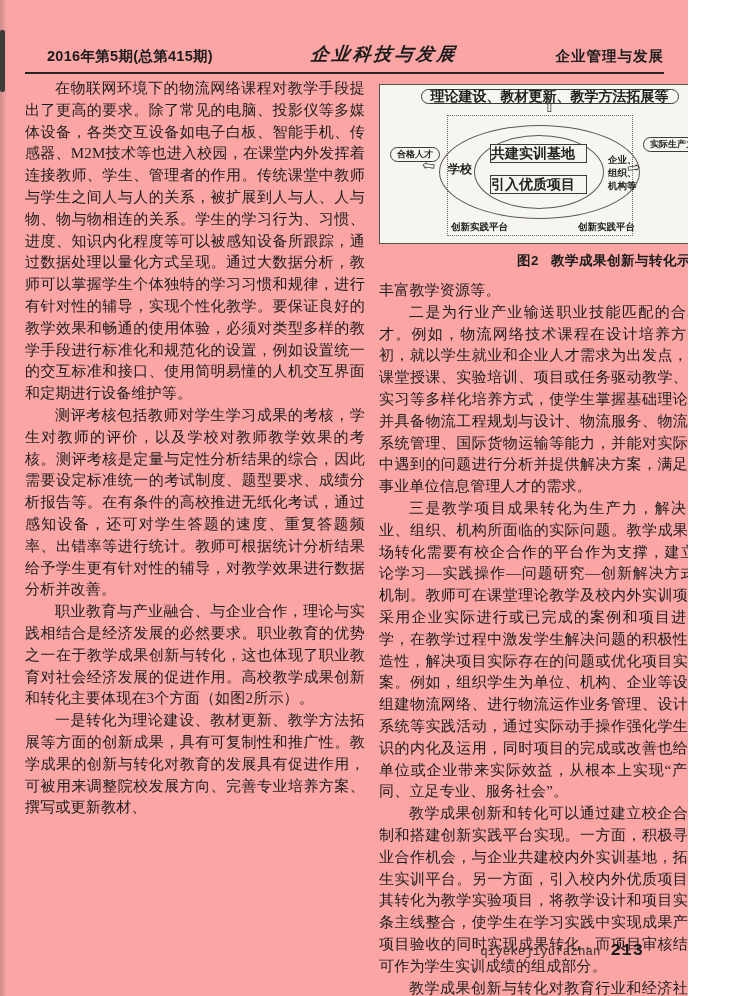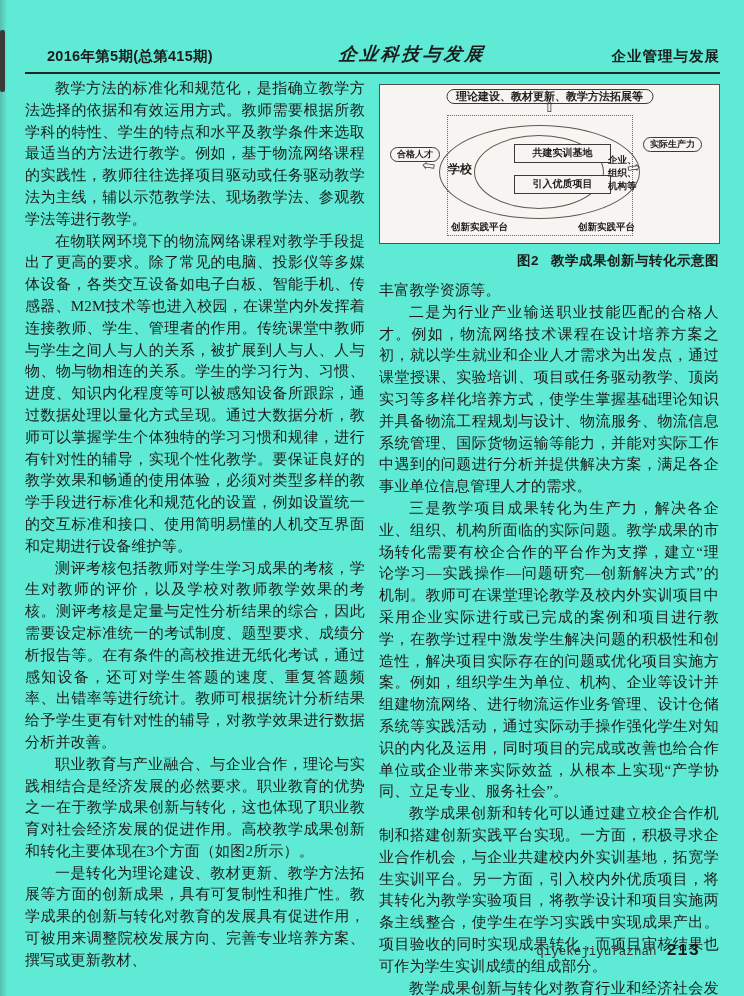--- a/index.html
+++ b/index.html
@@ -1,19 +1,19 @@
 <!DOCTYPE html>
 <html lang="zh"><head>
 <meta charset="utf-8">
 <style>
   html,body{margin:0;padding:0;}
   .page{
     position:relative;
-    width:744px;height:996px;
-    background:#5eead4;
+    width:688px;height:996px;
+    background:#fca5a5;
     font-family:"Liberation Serif","DejaVu Serif",serif;
     color:#1c1c1c;
     overflow:hidden;
   }
   
   .scan-edge{position:absolute;left:0;top:0;width:7px;height:996px;
     background:linear-gradient(to right,rgba(60,60,55,.25),rgba(60,60,55,0));}
   .scan-mark{position:absolute;left:0;top:30px;width:5px;height:62px;background:#3a3a36;border-radius:2px;}
 
   
@@ -36,31 +36,31 @@
   .para.no-indent{text-indent:0;}
   .sec-heading{font-family:"Liberation Sans","DejaVu Sans",sans-serif;
     font-weight:bold;font-size:19px;margin:10px 0 14px 0;letter-spacing:.5px;}
   .sec-heading .sec-num{margin-right:14px;}
 
   
   .figure-wrap{margin:6px 0 6px 0;}
   .fig-box{position:relative;width:339px;height:158px;border:1.5px solid #55524c;background:#f6f5f2;}
   .fig-label{font-family:"Liberation Sans","DejaVu Sans",sans-serif;font-weight:bold;color:#23211d;}
   .fd-toppill{position:absolute;left:50%;top:4px;transform:translateX(-50%);
-    font-size:11px;line-height:11px;padding:1px 9px;border:1px solid #3c3a35;
+    font-size:14px;line-height:11px;padding:1px 9px;border:1px solid #3c3a35;
     border-radius:9px;white-space:nowrap;}
   .fd-uparrow{position:absolute;left:50%;top:15px;transform:translateX(-50%);
     font-size:15px;line-height:15px;color:#3c3a35;}
   .fd-dotted{position:absolute;left:67px;top:30px;width:184px;height:119px;
     border:1px dotted #6b6862;}
   .fd-ellipse{position:absolute;border:1px solid #5c594f;border-radius:50%;}
   .fd-ellipse.outer{left:59px;top:40px;width:199px;height:92px;}
   .fd-ellipse.inner{left:94px;top:50px;width:128px;height:72px;}
-  .fd-rect{position:absolute;left:134px;width:95px;height:17px;border:1px solid #3c3a35;
-    font-size:10px;line-height:16px;text-align:center;background:#f6f5f2;}
+  .fd-rect{position:absolute;left:110px;width:95px;height:17px;border:1px solid #3c3a35;
+    font-size:14px;line-height:16px;text-align:left;background:#f6f5f2;}
   .fd-rect.b1{top:59px;}
   .fd-rect.b2{top:90px;}
   .fd-school{position:absolute;left:68px;top:76px;font-size:12px;}
   .fd-org{position:absolute;left:228px;top:68px;font-size:9.5px;line-height:13px;white-space:pre-line;}
   .fd-sidepill{position:absolute;font-size:9px;line-height:11px;padding:1px 6px;
     border:1px solid #3c3a35;border-radius:9px;white-space:nowrap;background:#f6f5f2;}
   .fd-sidepill.left{left:10px;top:62px;}
   .fd-sidepill.right{left:263px;top:52px;}
   .fd-sidearrow{position:absolute;font-size:16px;line-height:16px;color:#3c3a35;}
   .fd-sidearrow.left{left:42px;top:73px;transform:rotate(8deg);}
@@ -88,21 +88,20 @@
 
   <div class="header">
     <span class="issue">2016年第5期(总第415期)</span>
     <span class="journal">企业科技与发展</span>
     <span class="column-name">企业管理与发展</span>
   </div>
 
   <div class="columns">
 
     <div class="col">
-      <p class="para">教学方法的标准化和规范化，是指确立教学方法选择的依据和有效运用方式。教师需要根据所教学科的特性、学生的特点和水平及教学条件来选取最适当的方法进行教学。例如，基于物流网络课程的实践性，教师往往选择项目驱动或任务驱动教学法为主线，辅以示范教学法、现场教学法、参观教学法等进行教学。</p>
       <p class="para">在物联网环境下的物流网络课程对教学手段提出了更高的要求。除了常见的电脑、投影仪等多媒体设备，各类交互设备如电子白板、智能手机、传感器、M2M技术等也进入校园，在课堂内外发挥着连接教师、学生、管理者的作用。传统课堂中教师与学生之间人与人的关系，被扩展到人与人、人与物、物与物相连的关系。学生的学习行为、习惯、进度、知识内化程度等可以被感知设备所跟踪，通过数据处理以量化方式呈现。通过大数据分析，教师可以掌握学生个体独特的学习习惯和规律，进行有针对性的辅导，实现个性化教学。要保证良好的教学效果和畅通的使用体验，必须对类型多样的教学手段进行标准化和规范化的设置，例如设置统一的交互标准和接口、使用简明易懂的人机交互界面和定期进行设备维护等。</p>
       <p class="para">测评考核包括教师对学生学习成果的考核，学生对教师的评价，以及学校对教师教学效果的考核。测评考核是定量与定性分析结果的综合，因此需要设定标准统一的考试制度、题型要求、成绩分析报告等。在有条件的高校推进无纸化考试，通过感知设备，还可对学生答题的速度、重复答题频率、出错率等进行统计。教师可根据统计分析结果给予学生更有针对性的辅导，对教学效果进行数据分析并改善。</p>
       <p class="para">职业教育与产业融合、与企业合作，理论与实践相结合是经济发展的必然要求。职业教育的优势之一在于教学成果创新与转化，这也体现了职业教育对社会经济发展的促进作用。高校教学成果创新和转化主要体现在3个方面（如图2所示）。</p>
       <p class="para">一是转化为理论建设、教材更新、教学方法拓展等方面的创新成果，具有可复制性和推广性。教学成果的创新与转化对教育的发展具有促进作用，可被用来调整院校发展方向、完善专业培养方案、撰写或更新教材、</p>
     </div>
 
     <div class="col">
 
       <div class="figure-wrap">
         <div class="fig-box">

